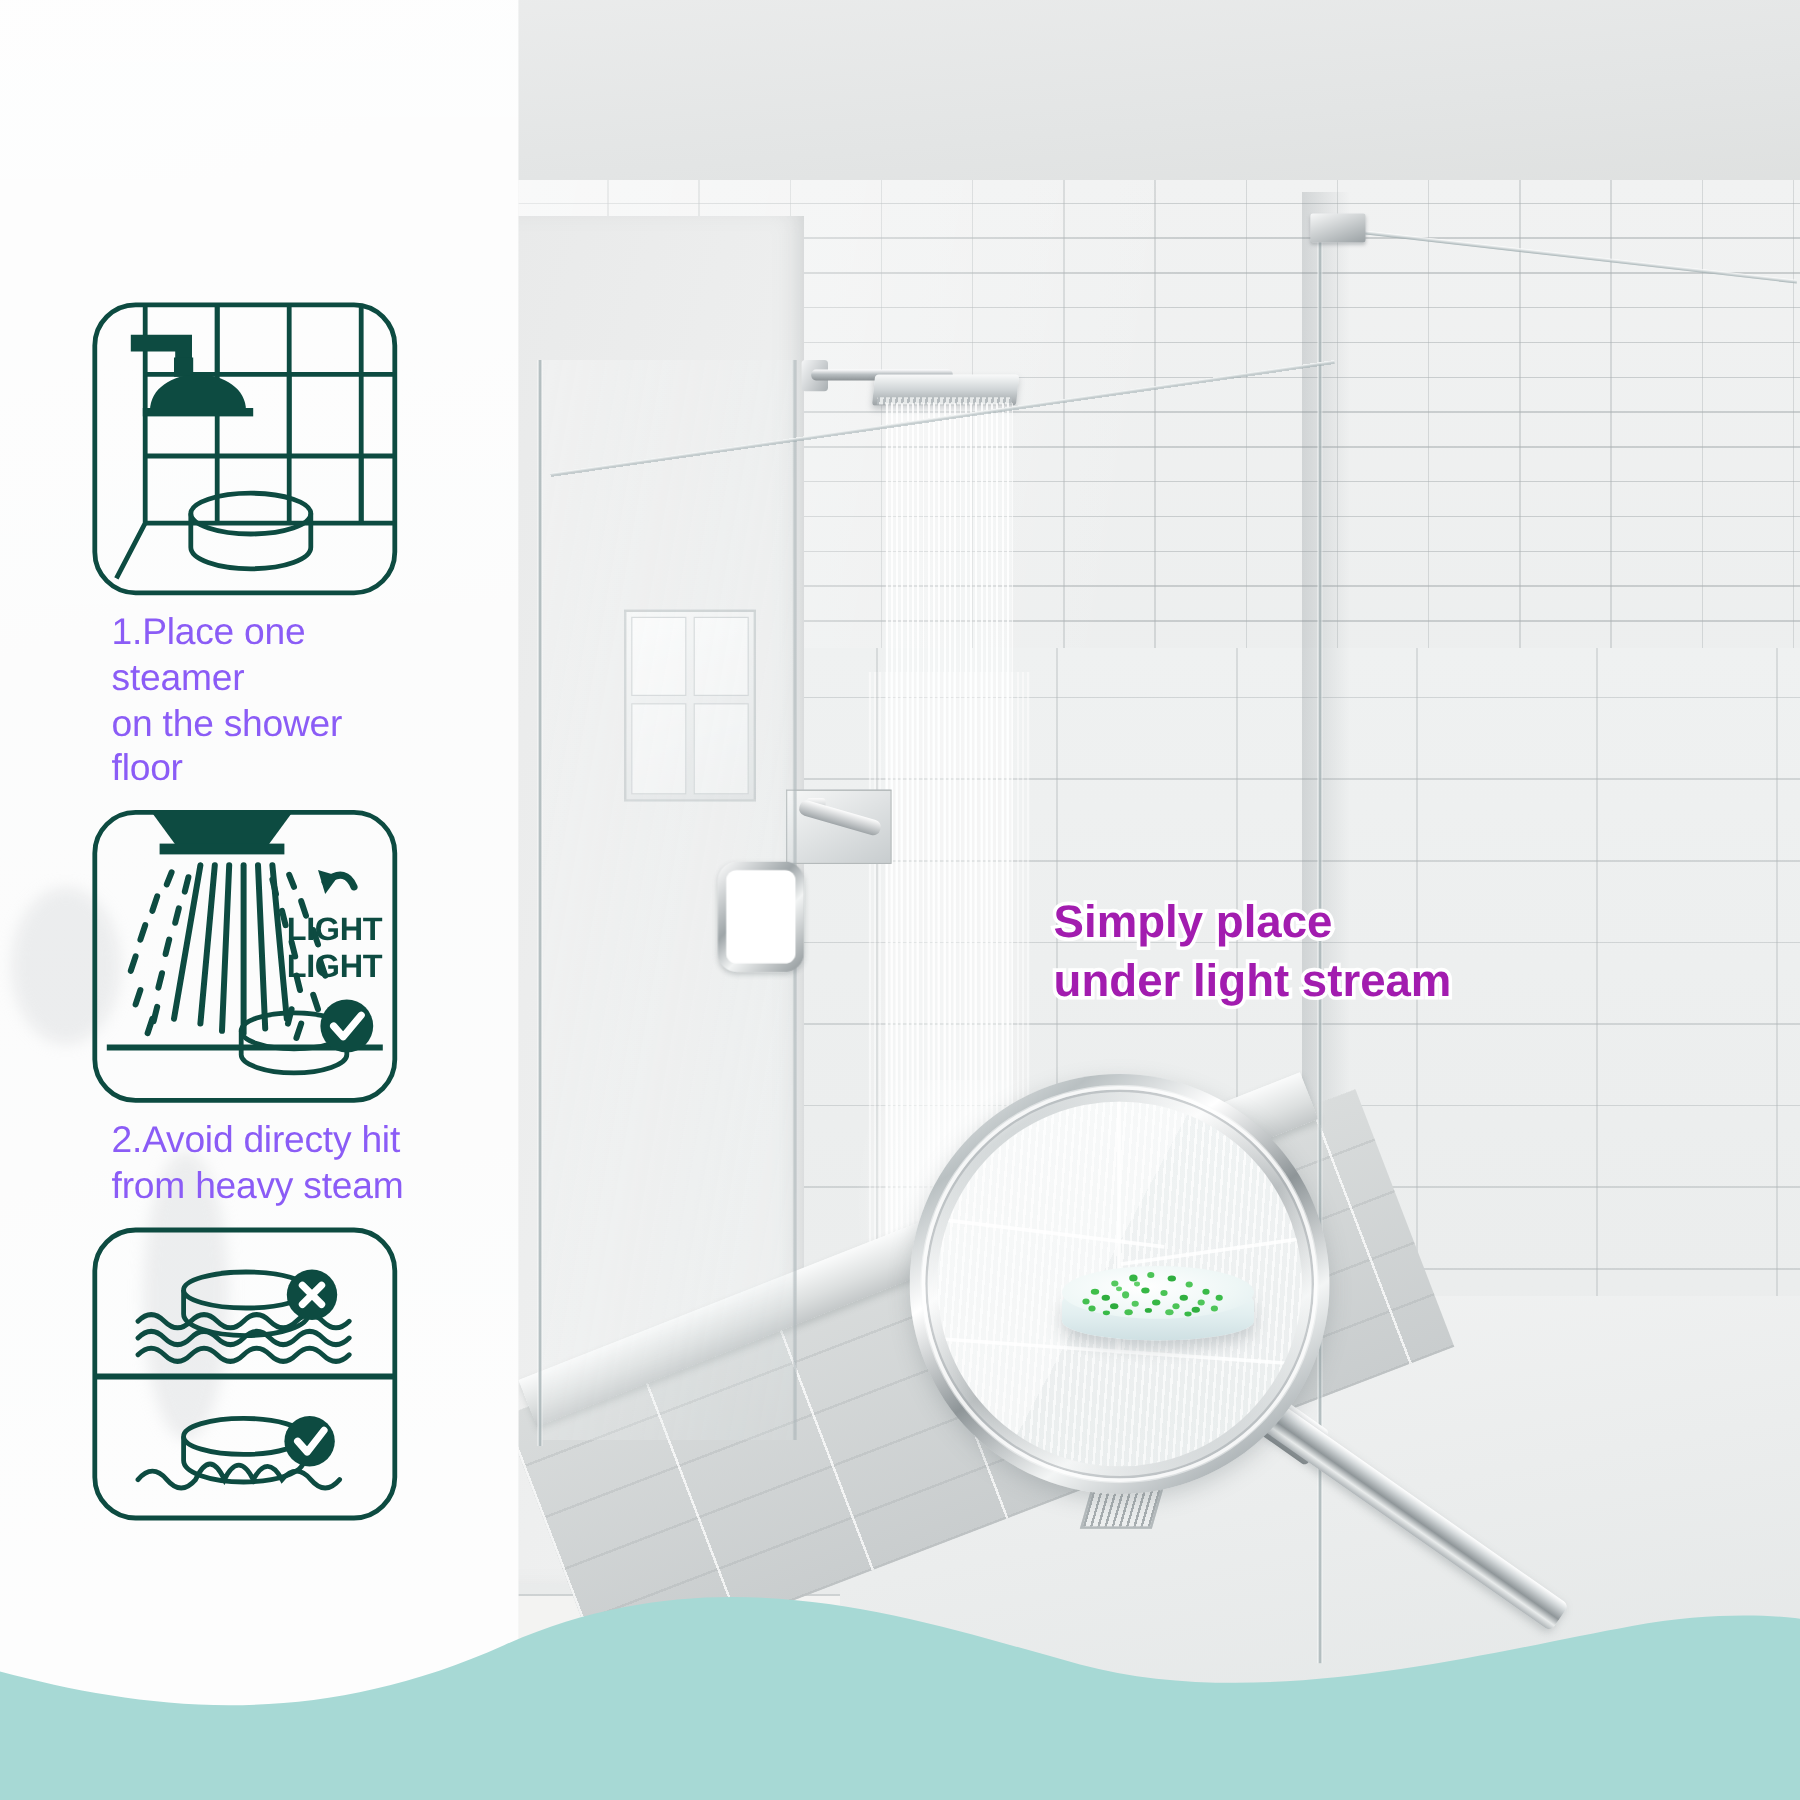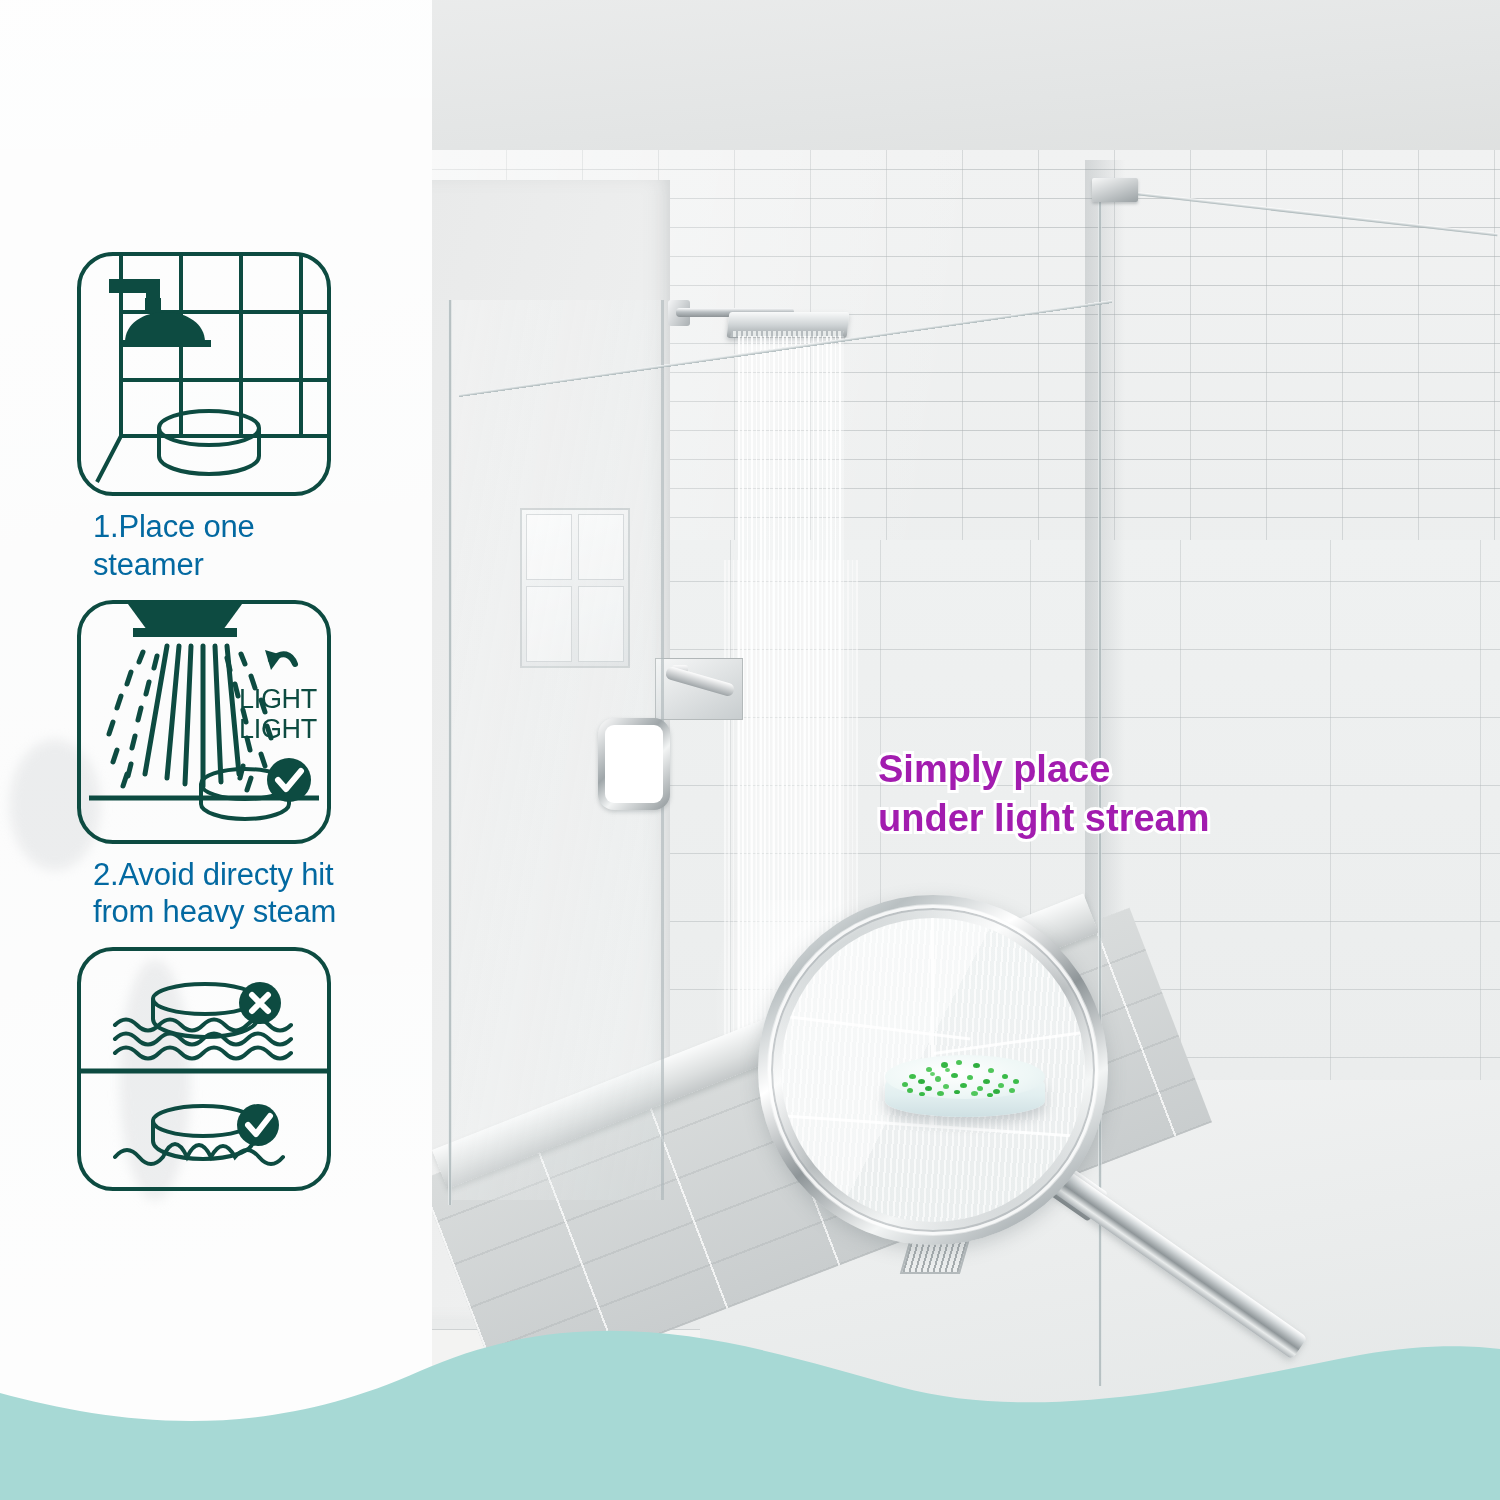--- a/index.html
+++ b/index.html
@@ -160,21 +160,21 @@
   }
   .left-photo-hint { position:absolute; border-radius:50%; background:rgba(205,210,212,.35); filter:blur(6px); }
 
   .left-panel {
     position:absolute; left:0; top:0; width:432px; height:1500px;
     padding:250px 0 0 0;
   }
   .step { position:relative; width:275px; margin:0 auto 0 75px; }
   .step-icon { width:258px; height:248px; position:relative; }
   .step-caption {
-    color:#0369a1; font-size:31px; line-height:1.22; font-weight:400;
+    color:#8b5cf6; font-size:31px; line-height:1.22; font-weight:400;
     letter-spacing:-.2px; padding:10px 0 14px 18px;
   }
   .step-caption.centered { text-align:center; padding-left:0; }
 
   
   .headline {
     position:absolute; left:505px; top:82px;
     font-size:116px; font-weight:bold; color:#0d4b41;
     letter-spacing:-1.5px; line-height:1;
   }
@@ -310,20 +310,21 @@
           <path d="M70 48 H86 V64 H70 Z" fill="#0d4b41" stroke="none"></path>
           <path d="M50 92 C50 74 68 62 90 62 C112 62 130 74 130 92 Z" fill="#0d4b41" stroke="none"></path>
           <rect x="44" y="90" width="92" height="7" fill="#0d4b41" stroke="none"></rect>
 
           <ellipse cx="134" cy="178" rx="50" ry="17"></ellipse>
           <path d="M84 178 V206 C84 216 106 224 134 224 C162 224 184 216 184 206 V178"></path>
         </svg>
       </div>
       <div class="step-caption">
         <div>1.Place one steamer</div>
+        <div>on the shower floor</div>
       </div>
     </div>
 
     <div class="step">
       <div class="step-icon">
         <svg width="258" height="248" viewBox="0 0 258 248" fill="none" stroke="#0d4b41" stroke-width="4">
           <rect x="4" y="4" width="250" height="240" rx="34" ry="34"></rect>
 
           <path d="M72 32 L148 32 L170 2 L50 2 Z" fill="#0d4b41" stroke="none"></path>
           <rect x="58" y="30" width="104" height="9" fill="#0d4b41" stroke="none"></rect>
@@ -366,21 +367,21 @@
 
           <ellipse cx="170" cy="186" rx="44" ry="15"></ellipse>
           <path d="M126 186 V206 C126 214 146 221 170 221 C194 221 214 214 214 206 V186"></path>
 
           <circle cx="214" cy="182" r="22" fill="#0d4b41" stroke="none"></circle>
           <path d="M203 182 L211 191 L226 173" stroke="#ffffff" stroke-width="6" stroke-linecap="round" stroke-linejoin="round" fill="none"></path>
 
           <path d="M196 62 C208 52 216 56 220 66" stroke-width="6" stroke-linecap="round"></path>
           <path d="M190 52 L196 72 L207 57 Z" fill="#0d4b41" stroke="none"></path>
         </svg>
-        <div style="position:absolute;left:164px;top:86px;color:#0d4b41;font-weight:normal;font-size:27px;line-height:1.14;letter-spacing:-.3px;">
+        <div style="position:absolute;left:164px;top:86px;color:#0d4b41;font-weight:bold;font-size:27px;line-height:1.14;letter-spacing:-.3px;">
           <div>LIGHT</div>
           <div>LIGHT</div>
         </div>
       </div>
       <div class="step-caption">
         <div>2.Avoid directy hit</div>
         <div>from heavy steam</div>
       </div>
     </div>
 

